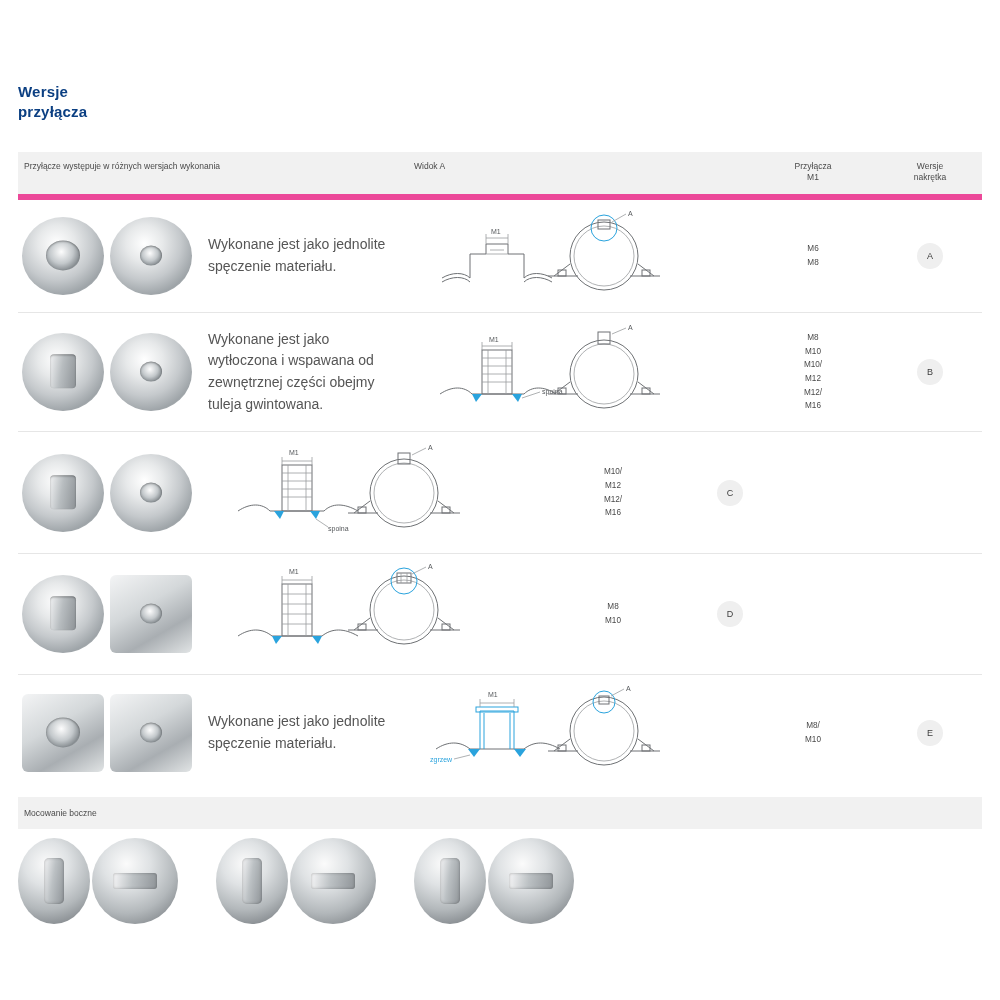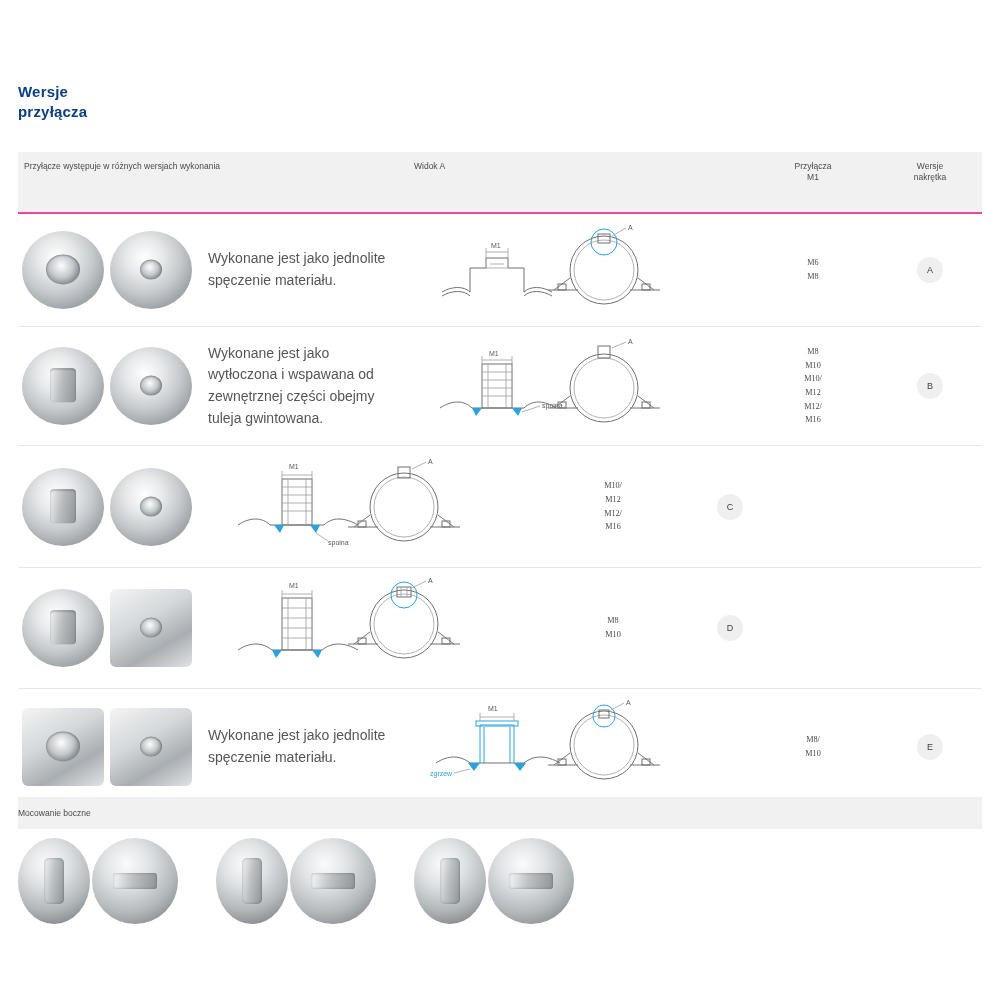--- a/index.html
+++ b/index.html
@@ -38,22 +38,22 @@
   .table {
     position: absolute;
     left: 18px;
     top: 136px;
     width: 964px;
   }
   .head-row {
     display: flex;
     align-items: flex-start;
     background: #f1f1f1;
-    height: 62px;
-    border-bottom: 2px solid #ec4899;
+    height: 48px;
+    border-bottom: 6px solid #ec4899;
     padding-top: 9px;
   }
   .head-cell {
     font-size: 8.5px;
     color: #4a4a4a;
     line-height: 1.35;
     text-align: center;
   }
   .c-desc   { width: 390px; text-align: left; padding-left: 6px; }
   .c-view   { width: 340px; text-align: left; padding-left: 6px; }
@@ -88,21 +88,20 @@
     justify-content: flex-start;
     padding-left: 4px;
   }
   .cell-m1 {
     width: 130px;
     justify-content: center;
     font-size: 8.2px;
     line-height: 1.65;
     text-align: center;
     color: #4a4a4a;
-    font-family: Liberation Serif, serif;
   }
   .cell-ver {
     width: 104px;
     justify-content: center;
   }
   .ver-badge {
     width: 26px;
     height: 26px;
     border-radius: 50%;
     background: #efefef;
@@ -161,20 +160,21 @@
   
   .side-head {
     position: absolute;
     left: 18px;
     top: 781px;
     width: 964px;
     height: 32px;
     background: #f1f1f1;
     display: flex;
     align-items: center;
+    padding-left: 6px;
     font-size: 8.5px;
     color: #4a4a4a;
   }
   .side-imgs {
     position: absolute;
     left: 18px;
     top: 822px;
     width: 964px;
     display: flex;
     gap: 6px;

